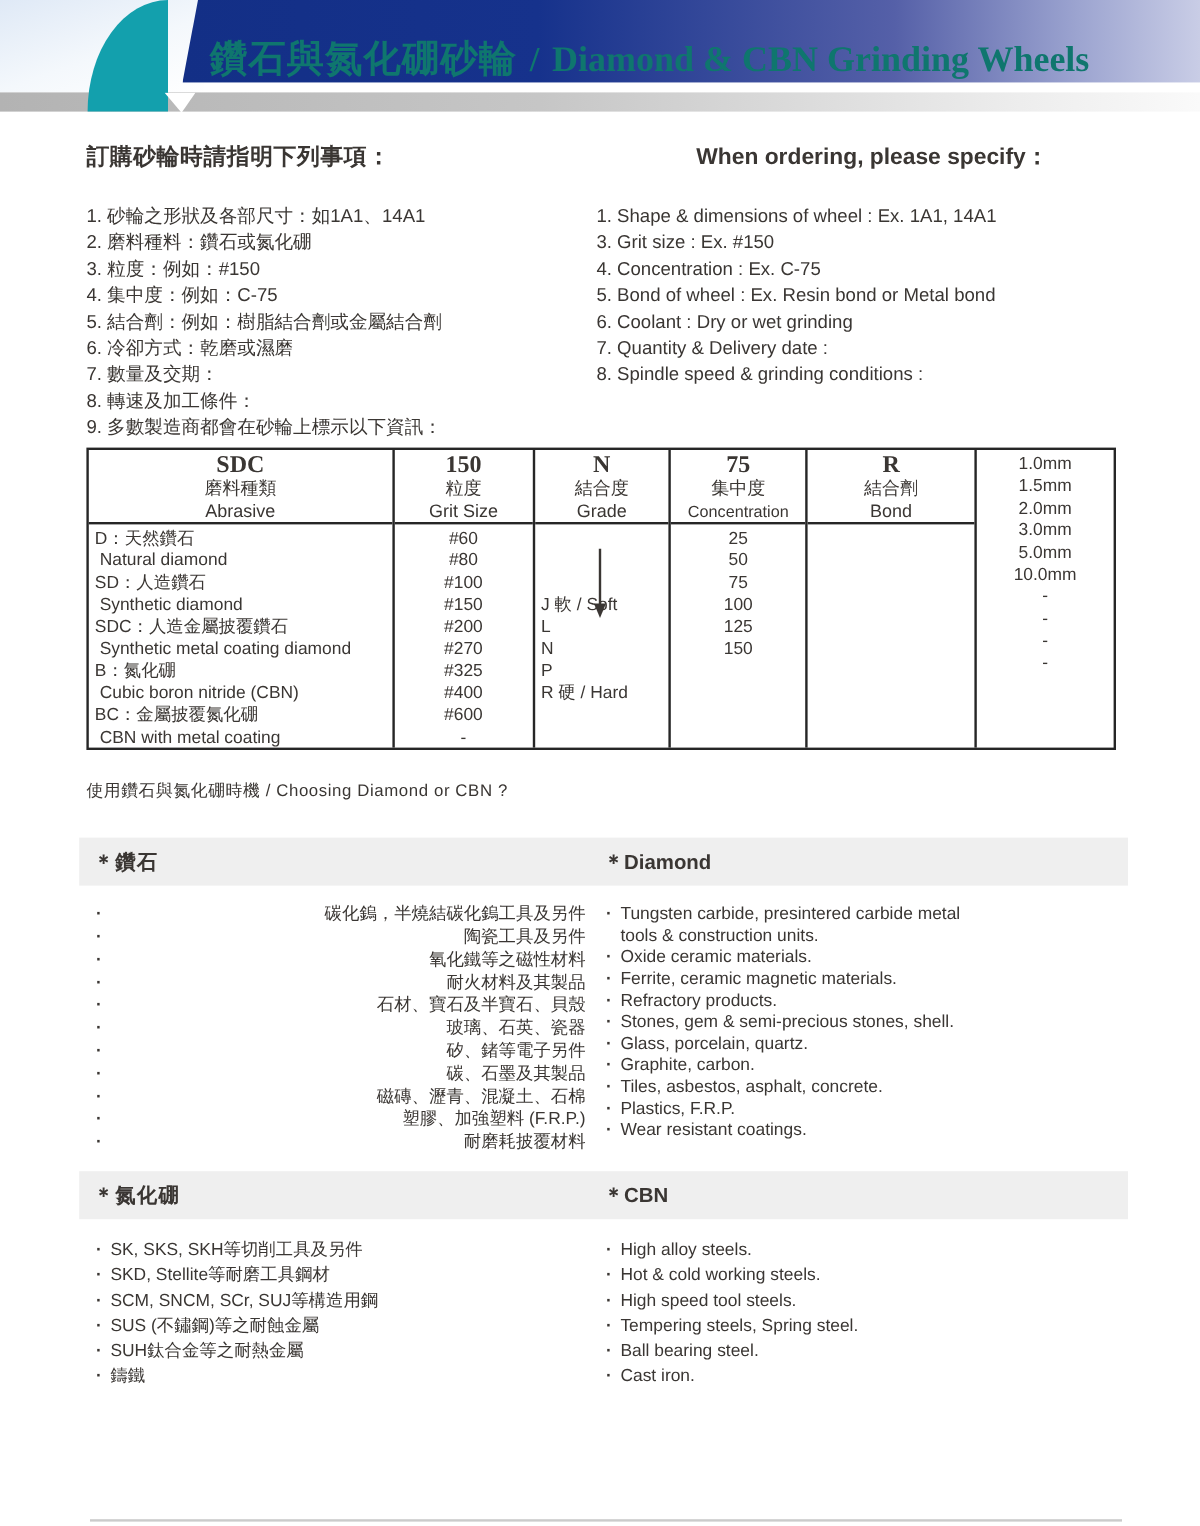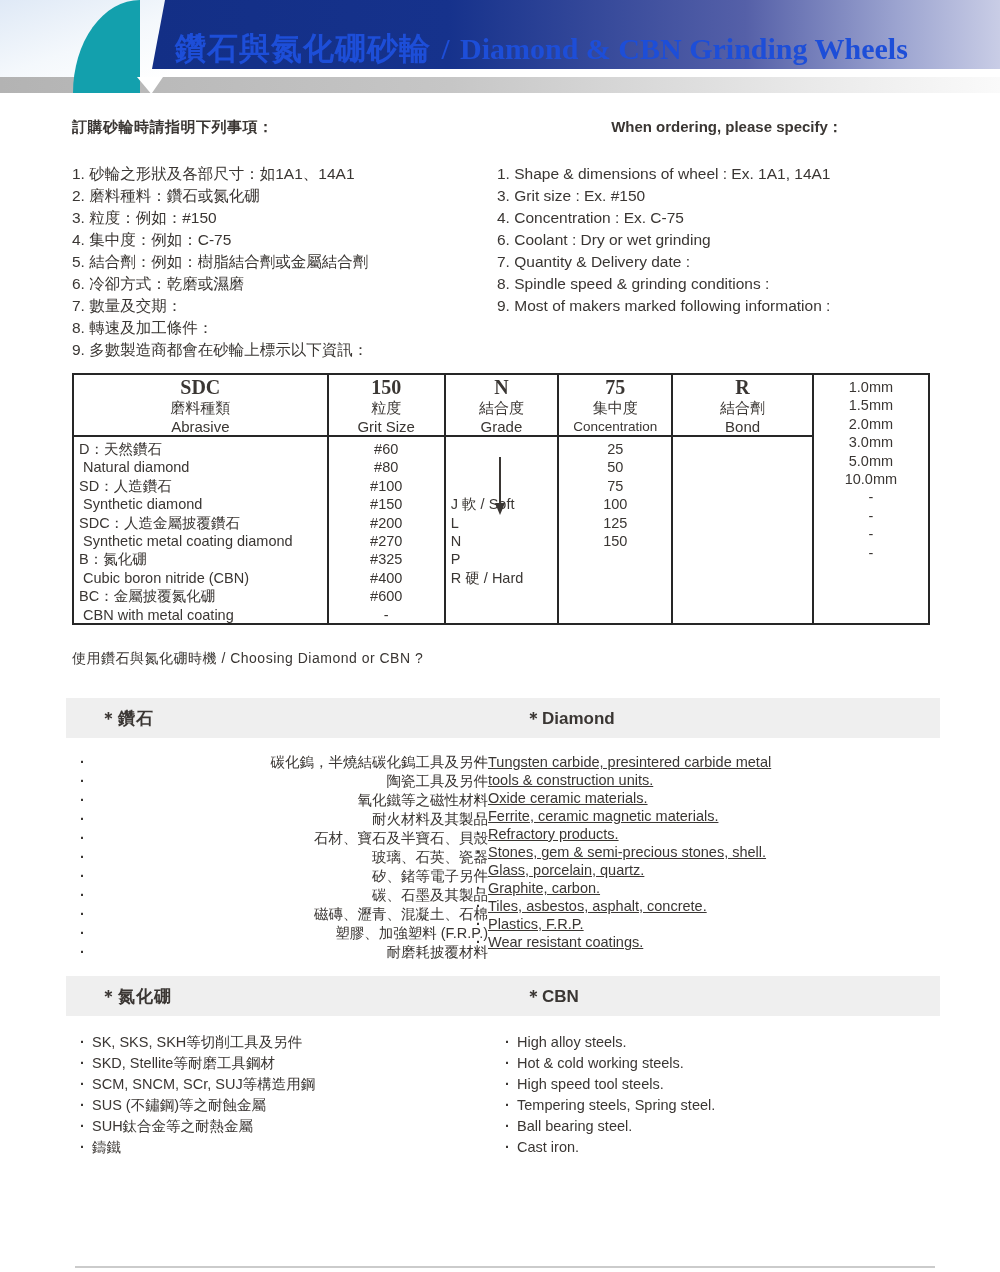--- a/index.html
+++ b/index.html
@@ -15,61 +15,61 @@
     background:linear-gradient(160deg,#dfe9f6 0%, #f4f8fc 55%, #ffffff 100%); }
   .hdr-graybar { position:absolute; left:0; top:77px; width:1000px; height:16px;
     background:linear-gradient(to right,#b3b3b3 0%, #c6c6c6 45%, #ededed 85%, #fafafa 100%); }
   .hdr-banner { position:absolute; left:152px; top:0; width:848px; height:69px;
     background:linear-gradient(to right,#132f86 0%, #16328c 35%, #5560a8 70%, #9ca4d0 88%, #c9cde6 100%);
     clip-path:polygon(13px 0, 100% 0, 100% 100%, 0 100%); }
   .hdr-teal { position:absolute; left:73px; top:0; width:67px; height:93px;
     background:#13a0ad; border-top-left-radius:100% 100%; }
   .hdr-notch { position:absolute; left:137px; top:77px; width:26px; height:17px;
     background:#ffffff; clip-path:polygon(0 0, 100% 0, 55% 100%); }
-  .hdr-title { position:absolute; left:175px; top:28px; white-space:nowrap; color:#1d4ed8; }
+  .hdr-title { position:absolute; left:175px; top:28px; white-space:nowrap; color:#0f766e; }
   .hdr-title .zh { font-size:31px; font-weight:bold; letter-spacing:1px; }
   .hdr-title .sep { font-size:29px; font-weight:bold; font-family:"Liberation Serif", serif; padding:0 6px; }
   .hdr-title .en { font-size:30px; font-weight:bold; font-family:"Liberation Serif", serif; }
 
   
   .ord-block { position:absolute; top:118px; }
   .ord-zh { left:72px; width:420px; }
   .ord-en { left:497px; width:460px; }
-  .ord-title { font-size:15px; font-weight:bold; margin-bottom:26px; letter-spacing:0.5px; }
+  .ord-title { font-size:19px; font-weight:bold; margin-bottom:26px; letter-spacing:0.5px; }
   .ord-en .ord-title { font-weight:bold; letter-spacing:0;text-align:center; }
   .ord-item { font-size:15.5px; line-height:22px; white-space:pre; }
 
   
   .spec-table { position:absolute; left:72px; top:373px; width:858px; height:252px;
     border:2px solid #262626; display:flex; }
   .spec-col { height:100%; }
   .spec-col + .spec-col { border-left:2px solid #262626; }
   .col-head { height:62px; border-bottom:2px solid #262626; text-align:center; padding-top:1px; }
   .col-head .code { font-family:"Liberation Serif", serif; font-weight:bold; font-size:20px; line-height:22px; }
   .col-head .zh { font-size:15px; line-height:20px; }
   .col-head .en { font-size:15px; line-height:18px; }
   .col-body { position:relative; padding:3px 5px 0 5px; font-size:14.5px; line-height:18.4px; white-space:pre; }
   .col-body.center { text-align:center; }
   .grade-arrow { position:absolute; left:46px; top:20px; }
 
   
   .choose-heading { position:absolute; left:72px; top:650px; font-size:14px; letter-spacing:0.5px; }
   .band { position:absolute; left:66px; width:874px; height:40px; background:#efefef; }
-  .band-label { position:absolute; top:9px; font-size:17px; font-weight:bold; letter-spacing:1px;margin-left:22px; }
+  .band-label { position:absolute; top:9px; font-size:17px; font-weight:bold; letter-spacing:1px; }
   .band-label.zh { left:12px; }
   .band-label.en { left:437px; letter-spacing:0; }
   .band-diamond { top:698px; }
   .band-cbn { top:976px; }
 
   .use-list { position:absolute; }
   .use-item { position:relative; padding-left:14px; font-size:14.5px; }
   .use-item::before { content:"\00B7"; position:absolute; left:2px; font-weight:bold; }
   .dia-zh { left:78px; top:753px; width:410px;text-align:right; }
   .dia-zh .use-item { line-height:19px; }
-  .dia-en { left:474px; top:753px; width:322px;text-decoration:underline; }
+  .dia-en { left:503px; top:753px; width:322px; }
   .dia-en .use-item { line-height:18px; white-space:normal; }
   .cbn-zh { left:78px; top:1032px; width:410px; }
   .cbn-zh .use-item { line-height:21px; }
   .cbn-en { left:503px; top:1032px; width:420px; }
   .cbn-en .use-item { line-height:21px; }
 
   .bottom-rule { position:absolute; left:75px; top:1266px; width:860px; height:2px; background:#cbcbcb; }
 </style>
 </head>
 <body>
@@ -103,24 +103,24 @@
         <div class="ord-item">9. 多數製造商都會在砂輪上標示以下資訊：</div>
       </div>
   </div>
 
   <div class="ord-block ord-en">
     <div class="ord-title">When ordering, please specify：</div>
     <div>
         <div class="ord-item">1. Shape &amp; dimensions of wheel : Ex. 1A1, 14A1</div>
         <div class="ord-item">3. Grit size : Ex. #150</div>
         <div class="ord-item">4. Concentration : Ex. C-75</div>
+        <div class="ord-item">5. Bond of wheel : Ex. Resin bond or Metal bond</div>
         <div class="ord-item">6. Coolant : Dry or wet grinding</div>
         <div class="ord-item">7. Quantity &amp; Delivery date :</div>
         <div class="ord-item">8. Spindle speed &amp; grinding conditions :</div>
-        <div class="ord-item">9. Most of makers marked following information :</div>
       </div>
   </div>
 
   <div class="spec-table">
 
     <div class="spec-col" style="width:261px">
       <div class="col-head">
         <div class="code">SDC</div>
         <div class="zh">磨料種類</div>
         <div class="en">Abrasive</div>

